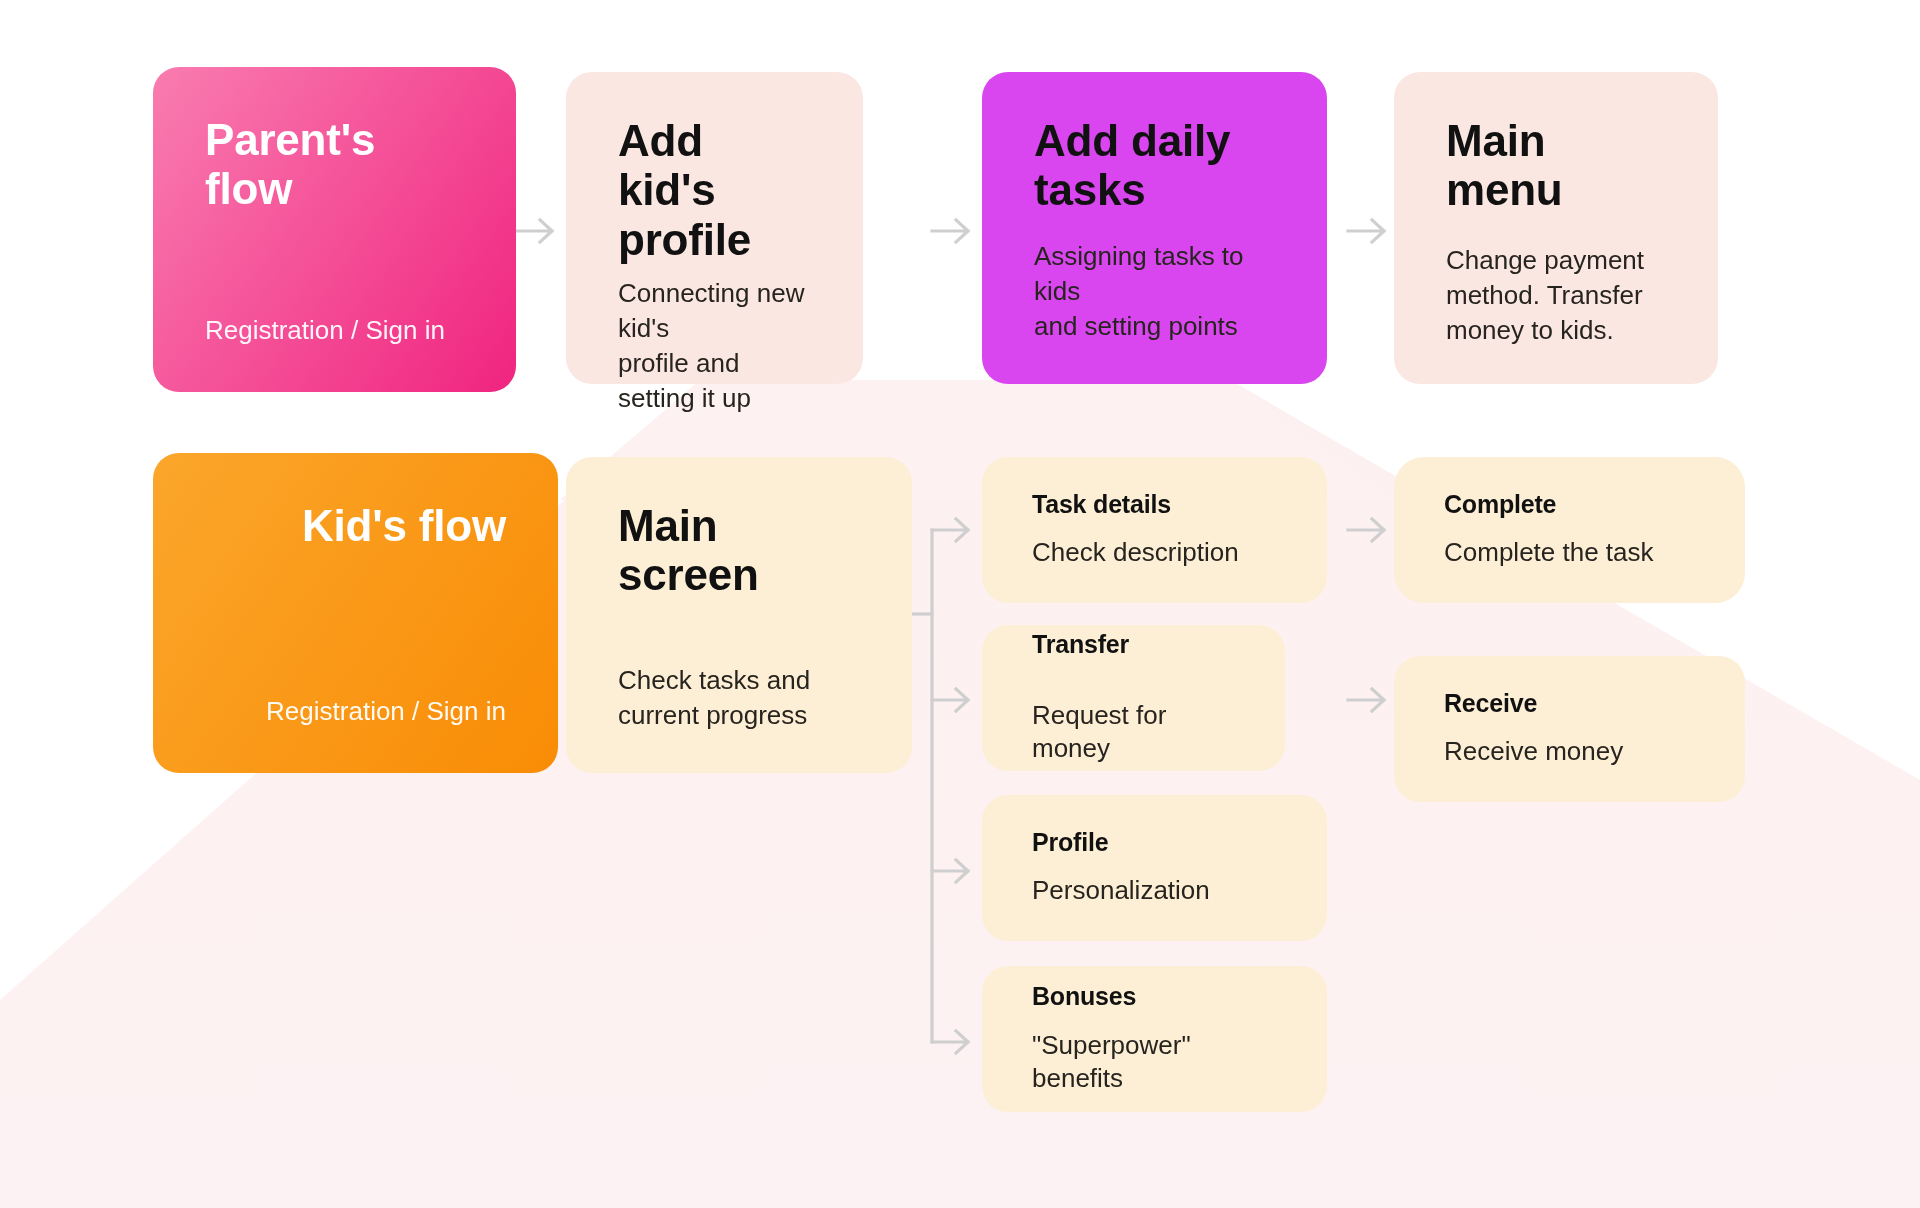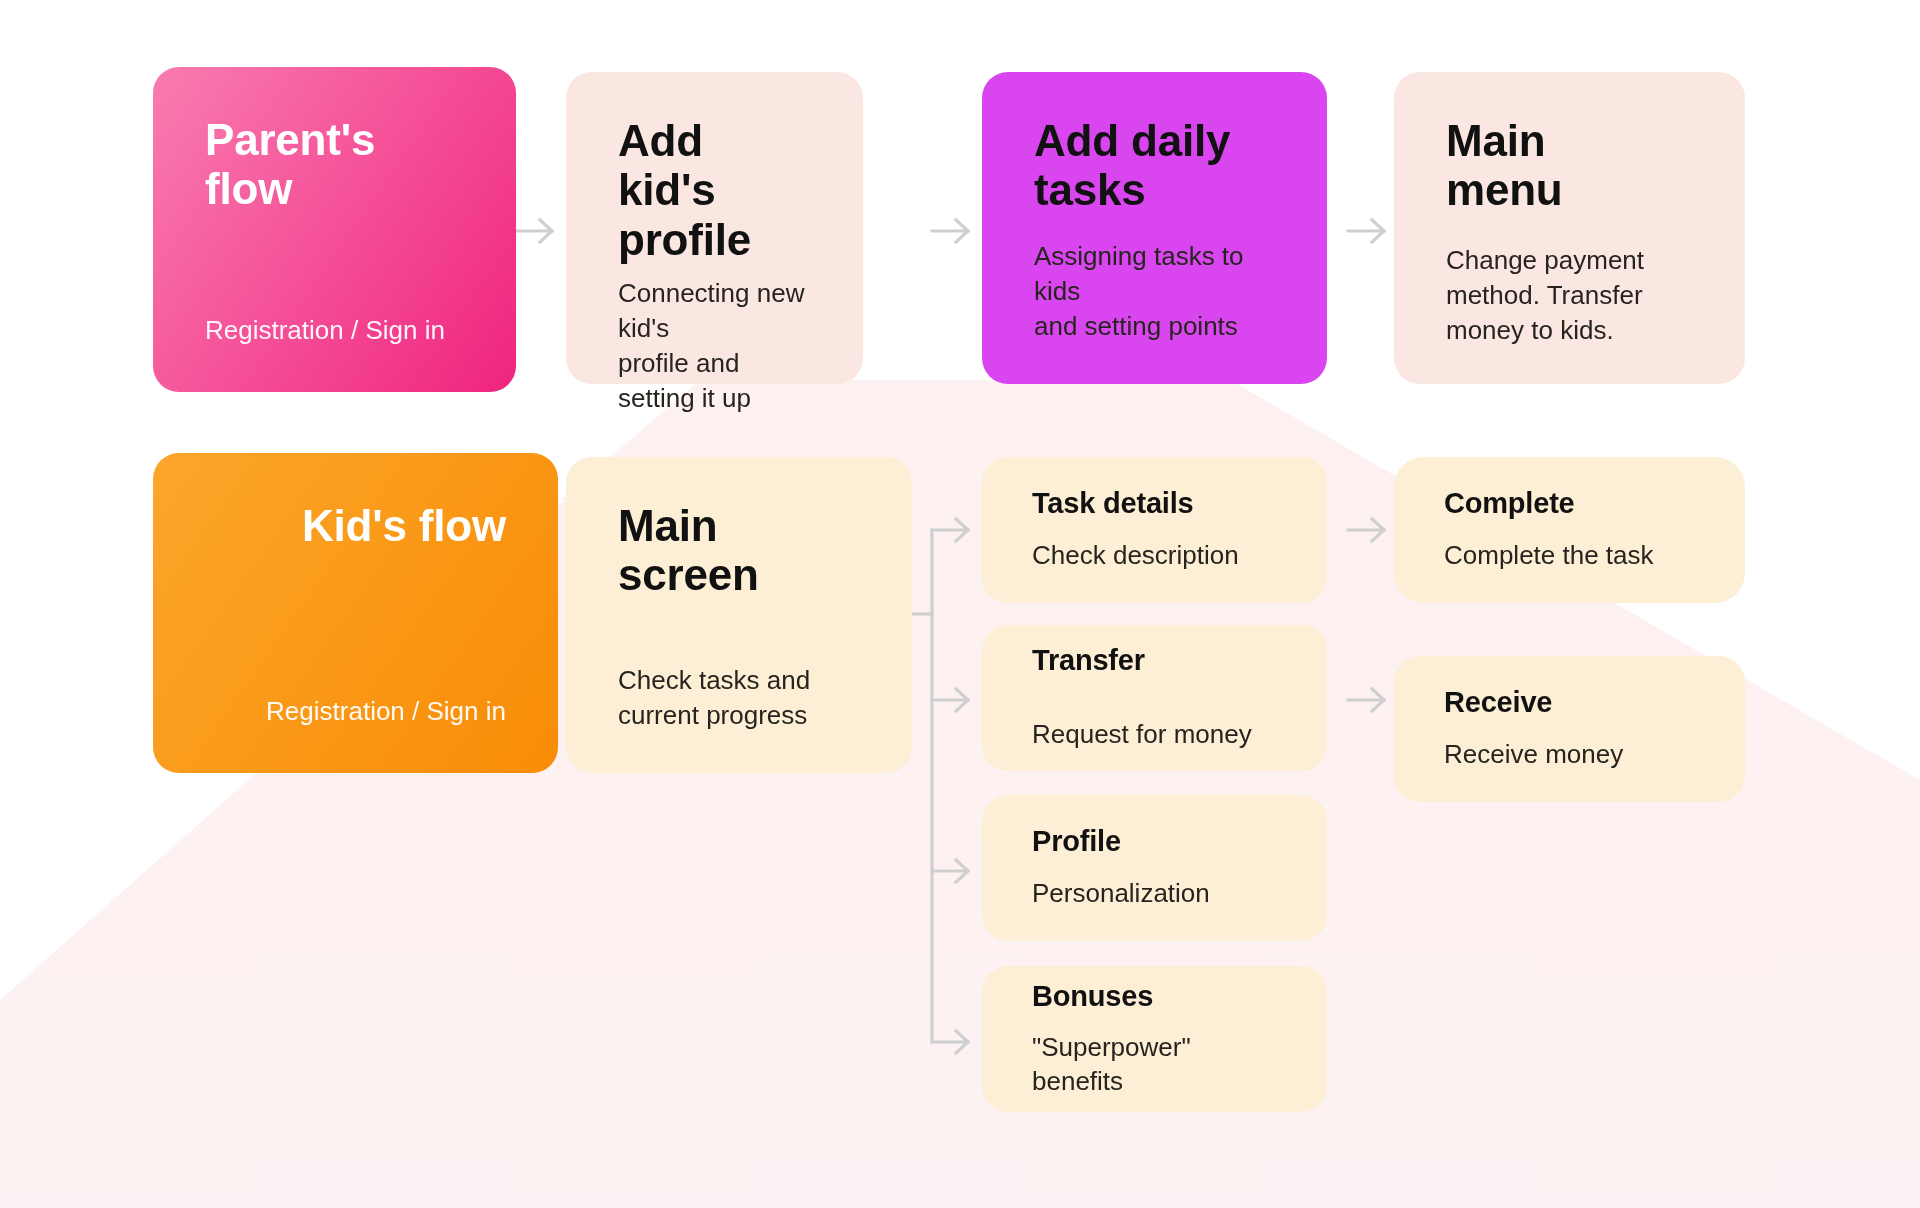--- a/index.html
+++ b/index.html
@@ -67,21 +67,21 @@
     color: #ffffff;
     white-space: pre-line;
   }
   .step .card-title {
     font-size: 44px;
     line-height: 1.12;
     color: #111111;
     white-space: pre-line;
   }
   .leaf .card-title {
-    font-size: 29px;
+    font-size: 25px;
     line-height: 1.15;
     color: #111111;
   }
 
   .card-desc {
     margin: 0;
     font-weight: normal;
   }
   .hero .card-desc {
     font-size: 26px;
@@ -172,21 +172,21 @@
 profile and setting it up</p>
   </div>
 
   <div class="card step" style="left:982px; top:72px; width:345px; height:312px; background:#d946ef;">
     <h2 class="card-title">Add daily
 tasks</h2>
     <p class="card-desc">Assigning tasks to kids
 and setting points</p>
   </div>
 
-  <div class="card step" style="left:1394px; top:72px; width:351px; height:312px; background:#fbe7e2;
+  <div class="card step" style="left:1394px; top:72px; width:324px; height:312px; background:#fbe7e2;
               padding-bottom:36px;">
     <h2 class="card-title">Main
 menu</h2>
     <p class="card-desc">Change payment
 method. Transfer
 money to kids.</p>
   </div>
 
   <div class="card hero" style="left:153px; top:453px; width:405px; height:320px;
               background:linear-gradient(125deg,#fba62b 0%,#f98c05 100%);align-items:flex-end;">
@@ -198,21 +198,21 @@
     <h2 class="card-title">Main screen</h2>
     <p class="card-desc">Check tasks and
 current progress</p>
   </div>
 
   <div class="card leaf" style="left:982px; top:457px; width:345px; height:146px; background:#fdefd5;">
     <h3 class="card-title">Task details</h3>
     <p class="card-desc">Check description</p>
   </div>
 
-  <div class="card leaf" style="left:982px; top:625px; width:345px; height:146px; background:#fdefd5;gap:40px;">
+  <div class="card leaf" style="left:982px; top:625px; width:303px; height:146px; background:#fdefd5;gap:40px;">
     <h3 class="card-title">Transfer</h3>
     <p class="card-desc">Request for money</p>
   </div>
 
   <div class="card leaf" style="left:982px; top:795px; width:345px; height:146px; background:#fdefd5;">
     <h3 class="card-title">Profile</h3>
     <p class="card-desc">Personalization</p>
   </div>
 
   <div class="card leaf" style="left:982px; top:966px; width:345px; height:146px; background:#fdefd5;">

